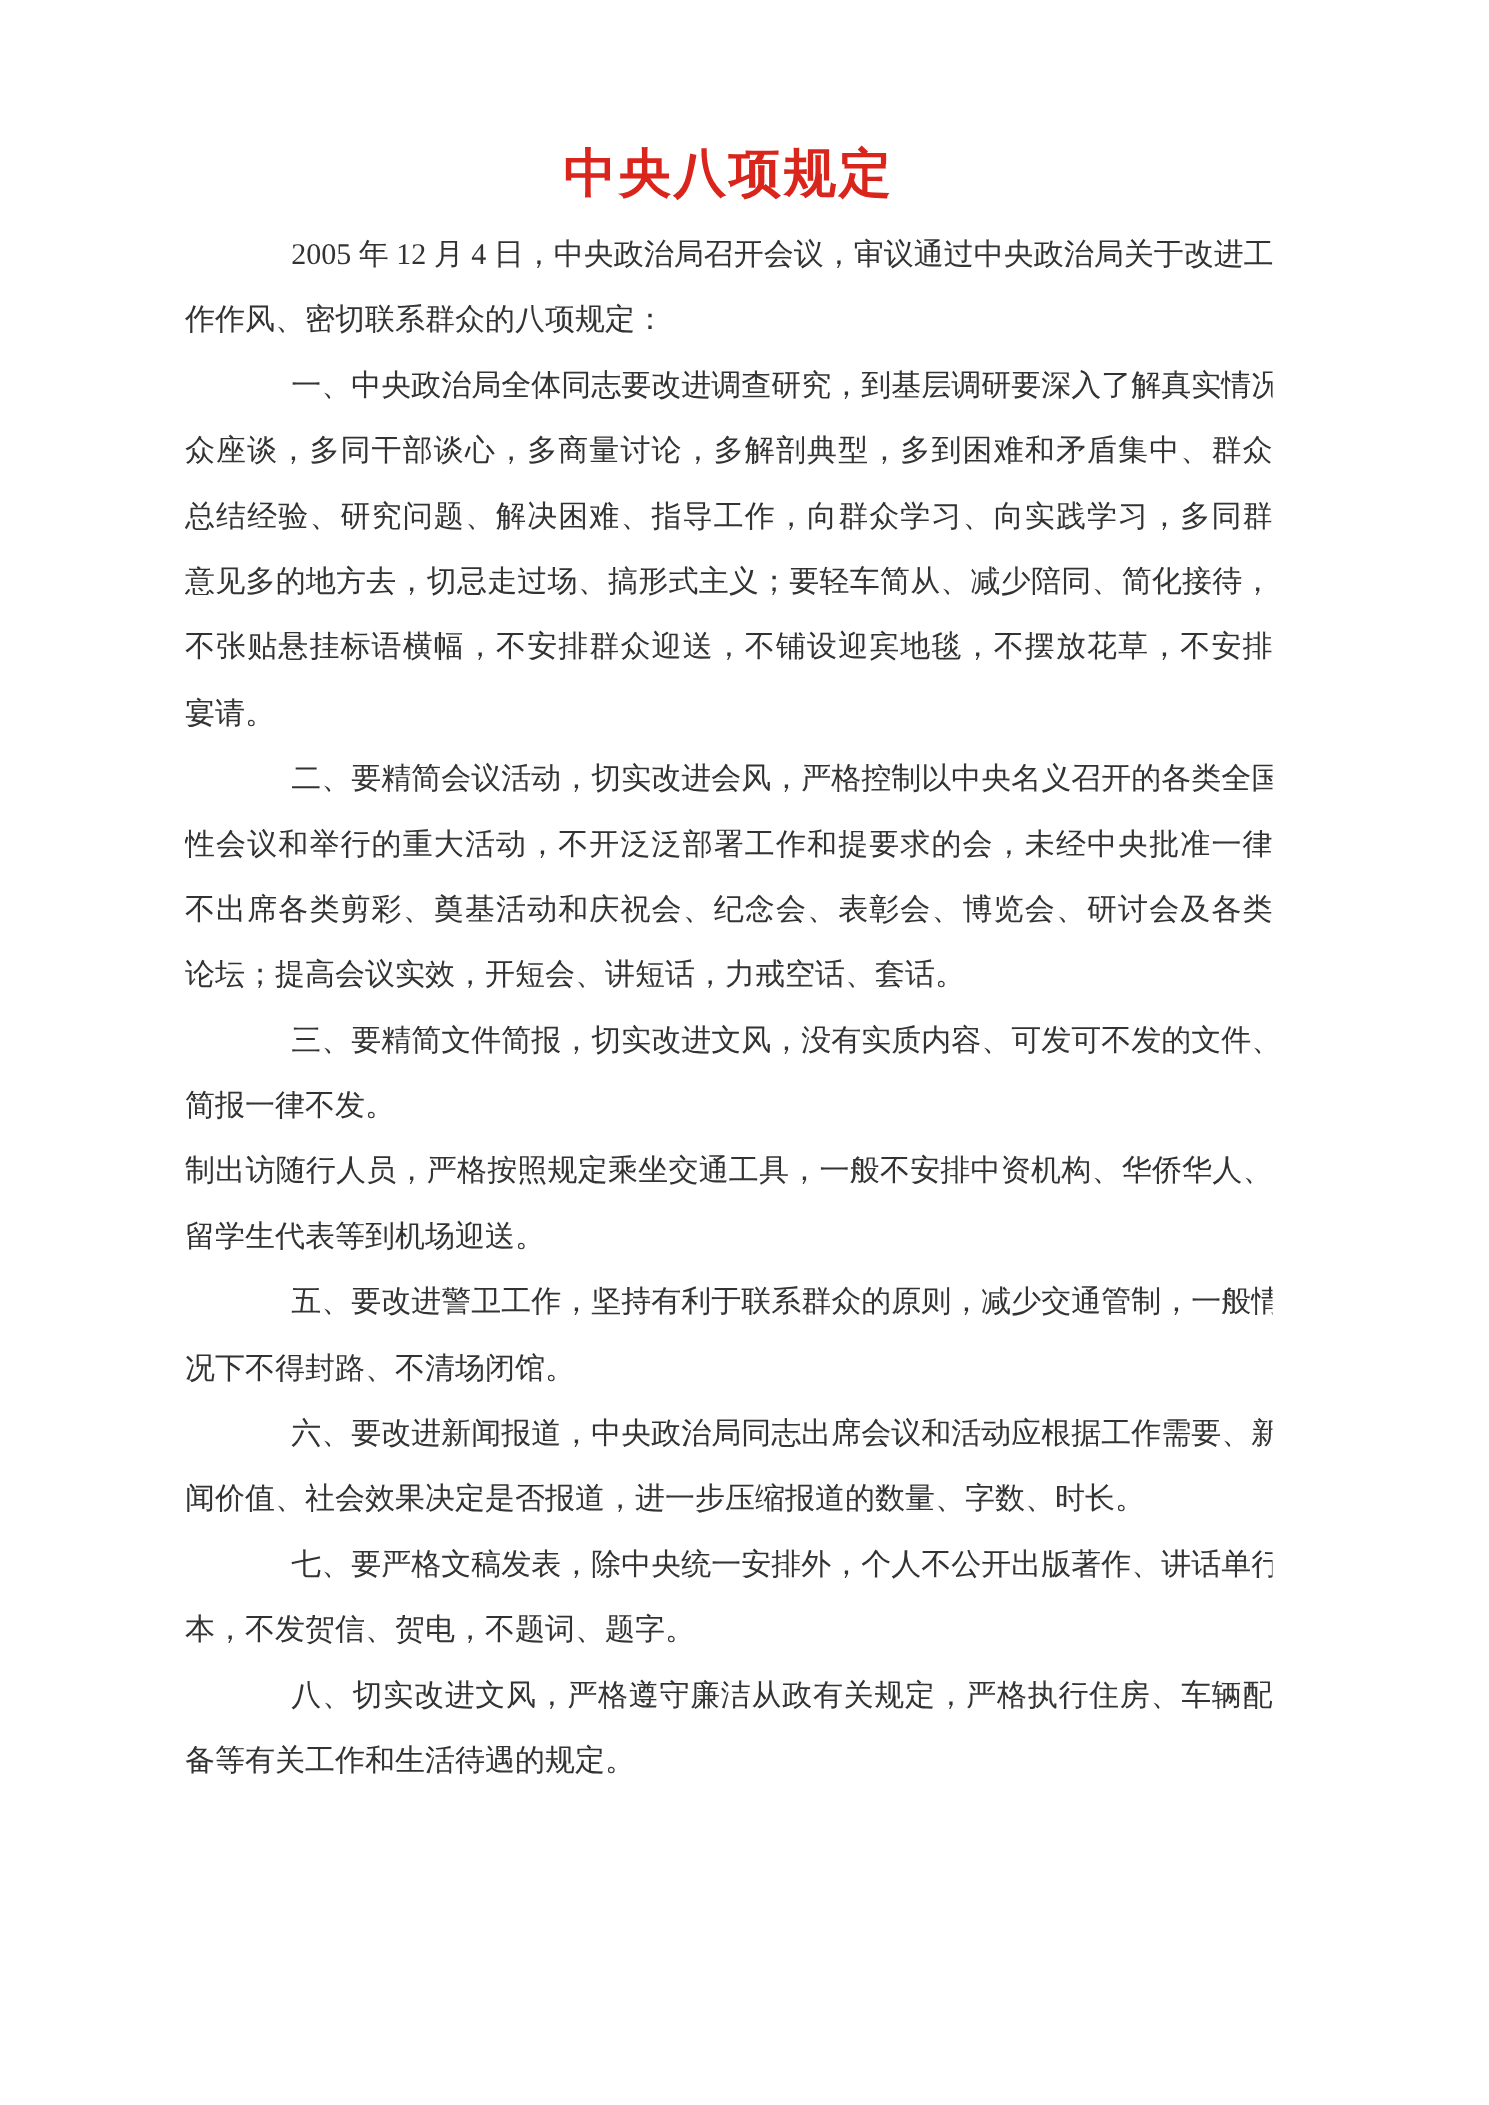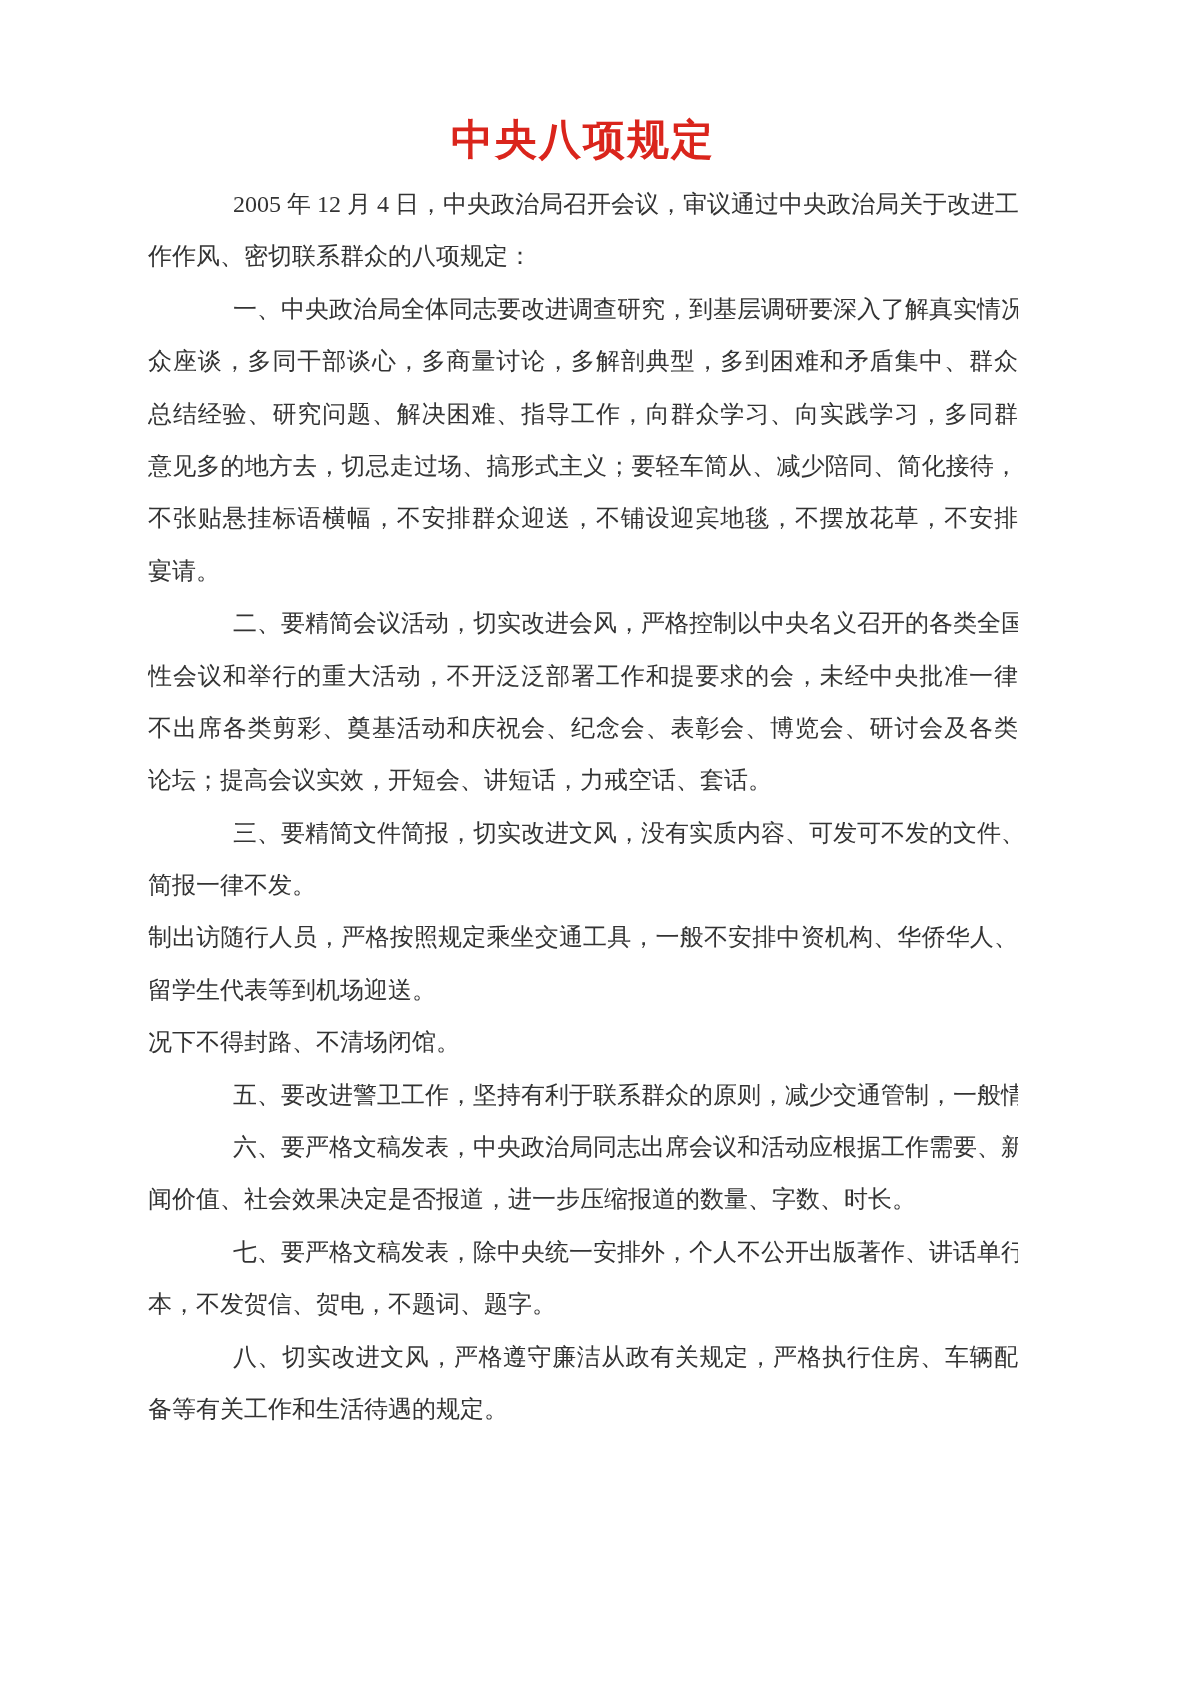--- a/index.html
+++ b/index.html
@@ -69,25 +69,25 @@
       </div>
       <div class="para">
         <div class="line first">三、要精简文件简报，切实改进文风，没有实质内容、可发可不发的文件、</div>
         <div class="line last">简报一律不发。</div>
       </div>
       <div class="para">
         <div class="line">制出访随行人员，严格按照规定乘坐交通工具，一般不安排中资机构、华侨华人、</div>
         <div class="line last">留学生代表等到机场迎送。</div>
       </div>
       <div class="para">
+        <div class="line first">五、要改进警卫工作，坚持有利于联系群众的原则，减少交通管制，一般情</div>
         <div class="line last">况下不得封路、不清场闭馆。</div>
-        <div class="line first">五、要改进警卫工作，坚持有利于联系群众的原则，减少交通管制，一般情</div>
       </div>
       <div class="para">
-        <div class="line first">六、要严格文稿发表，中央政治局同志出席会议和活动应根据工作需要、新</div>
+        <div class="line first">六、要改进新闻报道，中央政治局同志出席会议和活动应根据工作需要、新</div>
         <div class="line last">闻价值、社会效果决定是否报道，进一步压缩报道的数量、字数、时长。</div>
       </div>
       <div class="para">
         <div class="line first">七、要严格文稿发表，除中央统一安排外，个人不公开出版著作、讲话单行</div>
         <div class="line last">本，不发贺信、贺电，不题词、题字。</div>
       </div>
       <div class="para">
         <div class="line first">八、切实改进文风，严格遵守廉洁从政有关规定，严格执行住房、车辆配</div>
         <div class="line last">备等有关工作和生活待遇的规定。</div>
       </div>

